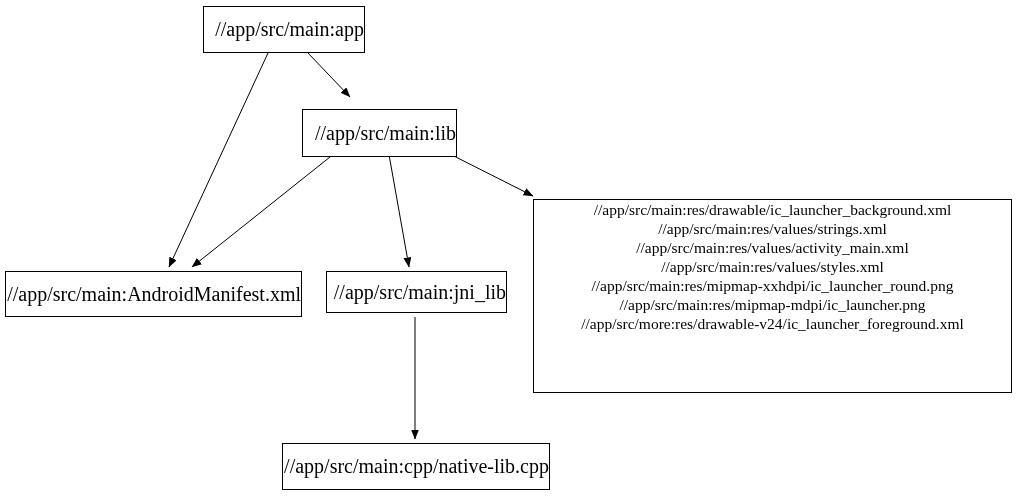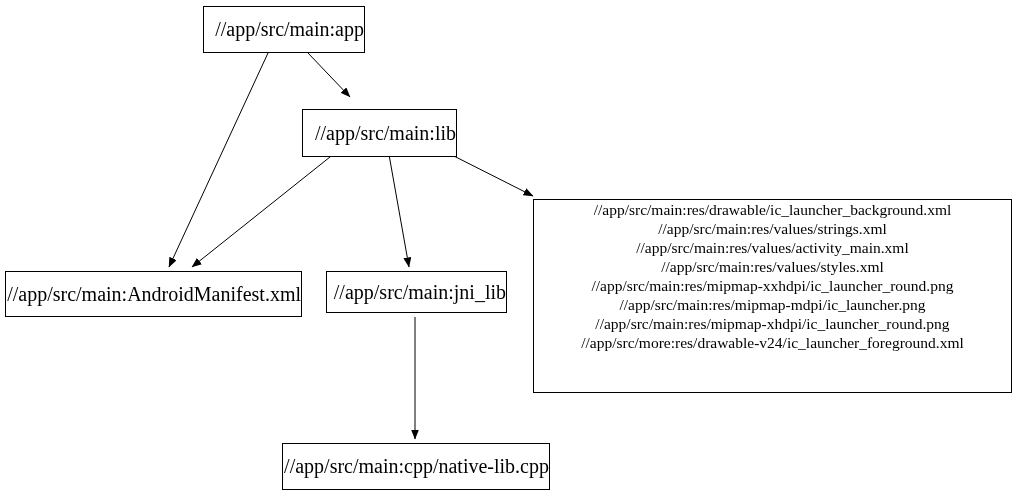--- a/index.html
+++ b/index.html
@@ -87,21 +87,20 @@
     <span>//app/src/main:jni_lib</span>
   </div>
 
   <div class="node multiline" id="node-resources">
     <span class="res-line">//app/src/main:res/drawable/ic_launcher_background.xml</span>
     <span class="res-line">//app/src/main:res/values/strings.xml</span>
     <span class="res-line">//app/src/main:res/values/activity_main.xml</span>
     <span class="res-line">//app/src/main:res/values/styles.xml</span>
     <span class="res-line">//app/src/main:res/mipmap-xxhdpi/ic_launcher_round.png</span>
     <span class="res-line">//app/src/main:res/mipmap-mdpi/ic_launcher.png</span>
-    <span class="res-line">//app/src/main:res/mipmap-xhdpi/ic_launcher_round.png</span>
     <span class="res-line">//app/src/more:res/drawable-v24/ic_launcher_foreground.xml</span>
   </div>
 
   <div class="node" id="node-native-lib">
     <span>//app/src/main:cpp/native-lib.cpp</span>
   </div>
 
 </div>
 
 </body></html>

